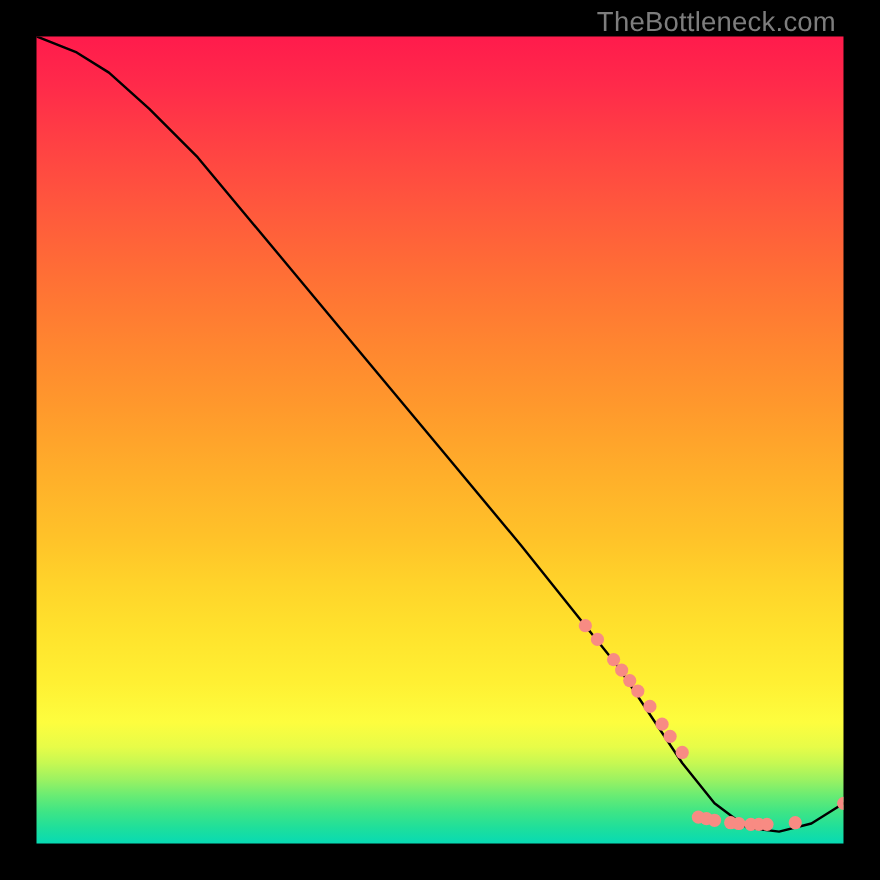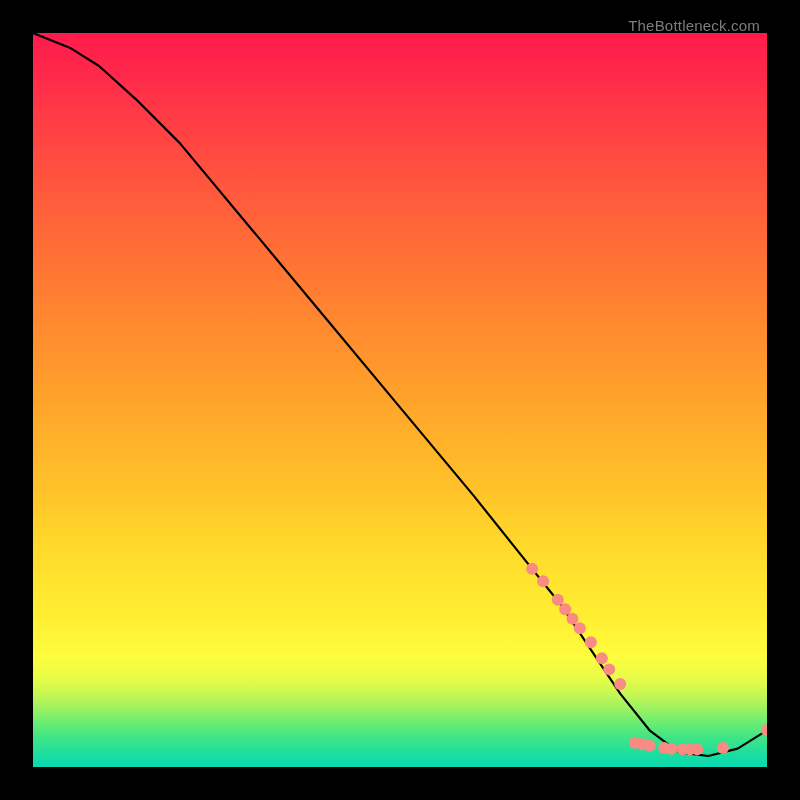--- a/index.html
+++ b/index.html
@@ -51,24 +51,24 @@
       #1fdf9b 98%,
       #07dab4 100%
     );
   }
   .svg-layer {
     position: absolute;
     inset: 0;
   }
   .watermark {
     position: absolute;
-    top: 17px;
+    top: 6px;
     right: 40px;
     color: #7d7d7d;
-    font-size: 15px;
+    font-size: 25px;
     letter-spacing: 0.2px;
     font-weight: 400;
   }
 </style>
 </head>
 <body>
 
 <div class="stage">
 
   <div class="watermark">TheBottleneck.com</div>

